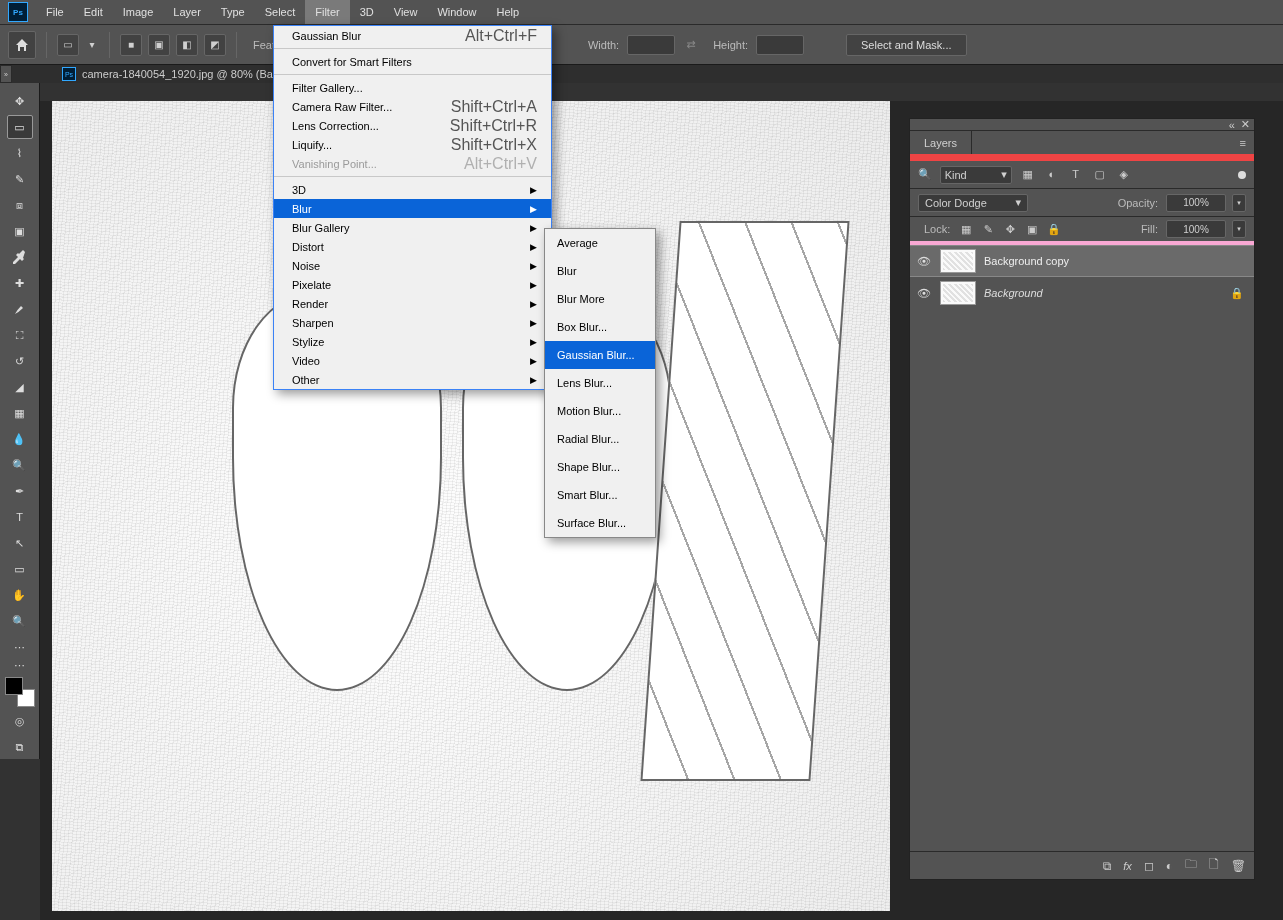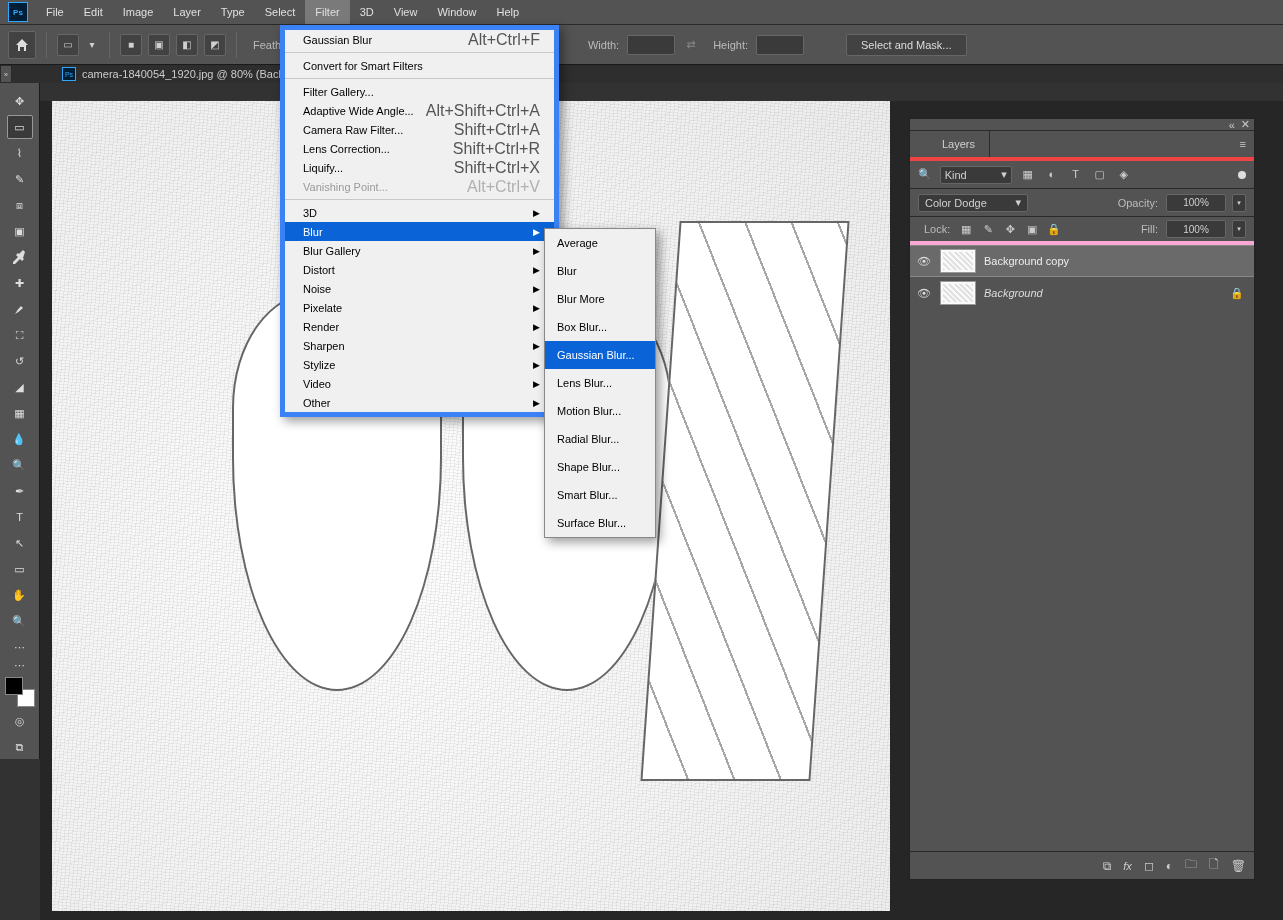--- a/index.html
+++ b/index.html
@@ -44,39 +44,39 @@
   repeating-linear-gradient(-30deg, rgba(0,0,0,0.03) 0 1px, transparent 1px 9px),
   radial-gradient(ellipse at 40% 55%, rgba(255,255,255,0.9), rgba(200,200,200,0.2));
 }
 .shoe { position: absolute; width: 210px; height: 400px; border: 2px solid #666; border-radius: 48% 48% 60% 60% / 35% 35% 70% 70%; background: #fff; }
 .shoe.left { left: 180px; top: 190px; }
 .shoe.right { left: 410px; top: 190px; }
 .tie { position: absolute; right: 60px; top: 120px; width: 170px; height: 560px; background: #fff; border: 2px solid #666; transform: skewX(-4deg); }
 .tie::after { content:""; position:absolute; inset:0; background: repeating-linear-gradient(65deg, transparent 0 40px, rgba(0,0,0,0.35) 40px 42px); }
 
 
-.filter-menu { position: absolute; left: 280px; top: 25px; width: 279px; background: #f0f0f0; color: #000; border: 5px solid #3b82f6; box-shadow: 4px 4px 10px rgba(0,0,0,0.4); z-index: 100; }
+.filter-menu { position: absolute; left: 273px; top: 25px; width: 279px; background: #f0f0f0; color: #000; border: 1px solid #3b82f6; box-shadow: 4px 4px 10px rgba(0,0,0,0.4); z-index: 100; }
 .fm-row { display: flex; justify-content: space-between; align-items: center; padding: 3px 14px 3px 18px; height: 19px; }
 .fm-row.hl { background: #0a64d8; color: #fff; }
 .fm-row.disabled { color: #9a9a9a; }
 .fm-sep { height: 1px; background: #c8c8c8; margin: 3px 0; }
 .fm-arrow { font-size: 9px; }
 .fm-shortcut { color: #555; font-size: 16px; }
 .fm-row.disabled .fm-shortcut { color: #b0b0b0; }
 .fm-row.hl .fm-arrow { color: #fff; }
 
 
 .blur-menu { position: absolute; left: 544px; top: 228px; width: 112px; background: #f0f0f0; color: #000; border: 1px solid #888; box-shadow: 4px 4px 10px rgba(0,0,0,0.4); z-index: 101; }
 .bm-row { padding: 14px 12px; height: 19px; display: flex; align-items: center; }
 .bm-row.hl { background: #0a64d8; color: #fff; }
 
 
 .layers { position: absolute; right: 28px; top: 118px; width: 346px; height: 762px; background: #535353; border: 1px solid #222; display: flex; flex-direction: column; z-index: 50; }
 .layers-head { height: 12px; background: #535353; border-bottom: 1px solid #2a2a2a; display: flex; justify-content: flex-end; align-items: center; padding-right: 4px; gap: 6px; font-size: 9px; color: #ccc; }
-.layers-tabs { height: 30px; display: flex; border-bottom: 4px solid #ef4444; padding-left: 18px; }
+.layers-tabs { height: 30px; display: flex; border-bottom: 7px solid #ef4444; }
 .layers-tab { padding: 0 14px; display: flex; align-items: center; background: #535353; border-right: 1px solid #2a2a2a; }
 .layers-right-icon { margin-left: auto; padding: 0 8px; display: flex; align-items: center; color: #ccc; }
 .layers-filter-row { height: 28px; display: flex; align-items: center; padding: 0 8px; gap: 8px; border-bottom: 1px solid #2a2a2a; }
 .kind-select { width: 72px; height: 18px; background: #3a3a3a; border: 1px solid #666; border-radius: 2px; display: flex; align-items: center; padding: 0 4px; justify-content: space-between; font-size: 10px; }
 .filter-icons { display: flex; gap: 8px; color: #ccc; }
 .filter-icons span { width: 16px; text-align: center; }
 .filter-toggle { margin-left: auto; width: 8px; height: 8px; border-radius: 50%; background: #ddd; }
 
 .layers-mode-row { height: 28px; display: flex; align-items: center; padding: 0 8px; gap: 6px; border-bottom: 1px solid #2a2a2a; }
 .blend-select { width: 110px; height: 18px; background: #3a3a3a; border: 1px solid #666; border-radius: 2px; display: flex; align-items: center; padding: 0 6px; justify-content: space-between; font-size: 10px; }
@@ -213,24 +213,20 @@
   <div class="fm-sep"></div>
   <div class="fm-row">
     <span>Convert for Smart Filters</span>
   </div>
   <div class="fm-sep"></div>
 
   <div class="fm-row">
       <span>Filter Gallery...</span>
     </div>
   <div class="fm-row">
-      <span>Adaptive Wide Angle...</span>
-      <span class="fm-shortcut">Alt+Shift+Ctrl+A</span>
-    </div>
-  <div class="fm-row">
       <span>Camera Raw Filter...</span>
       <span class="fm-shortcut">Shift+Ctrl+A</span>
     </div>
   <div class="fm-row">
       <span>Lens Correction...</span>
       <span class="fm-shortcut">Shift+Ctrl+R</span>
     </div>
   <div class="fm-row">
       <span>Liquify...</span>
       <span class="fm-shortcut">Shift+Ctrl+X</span>

